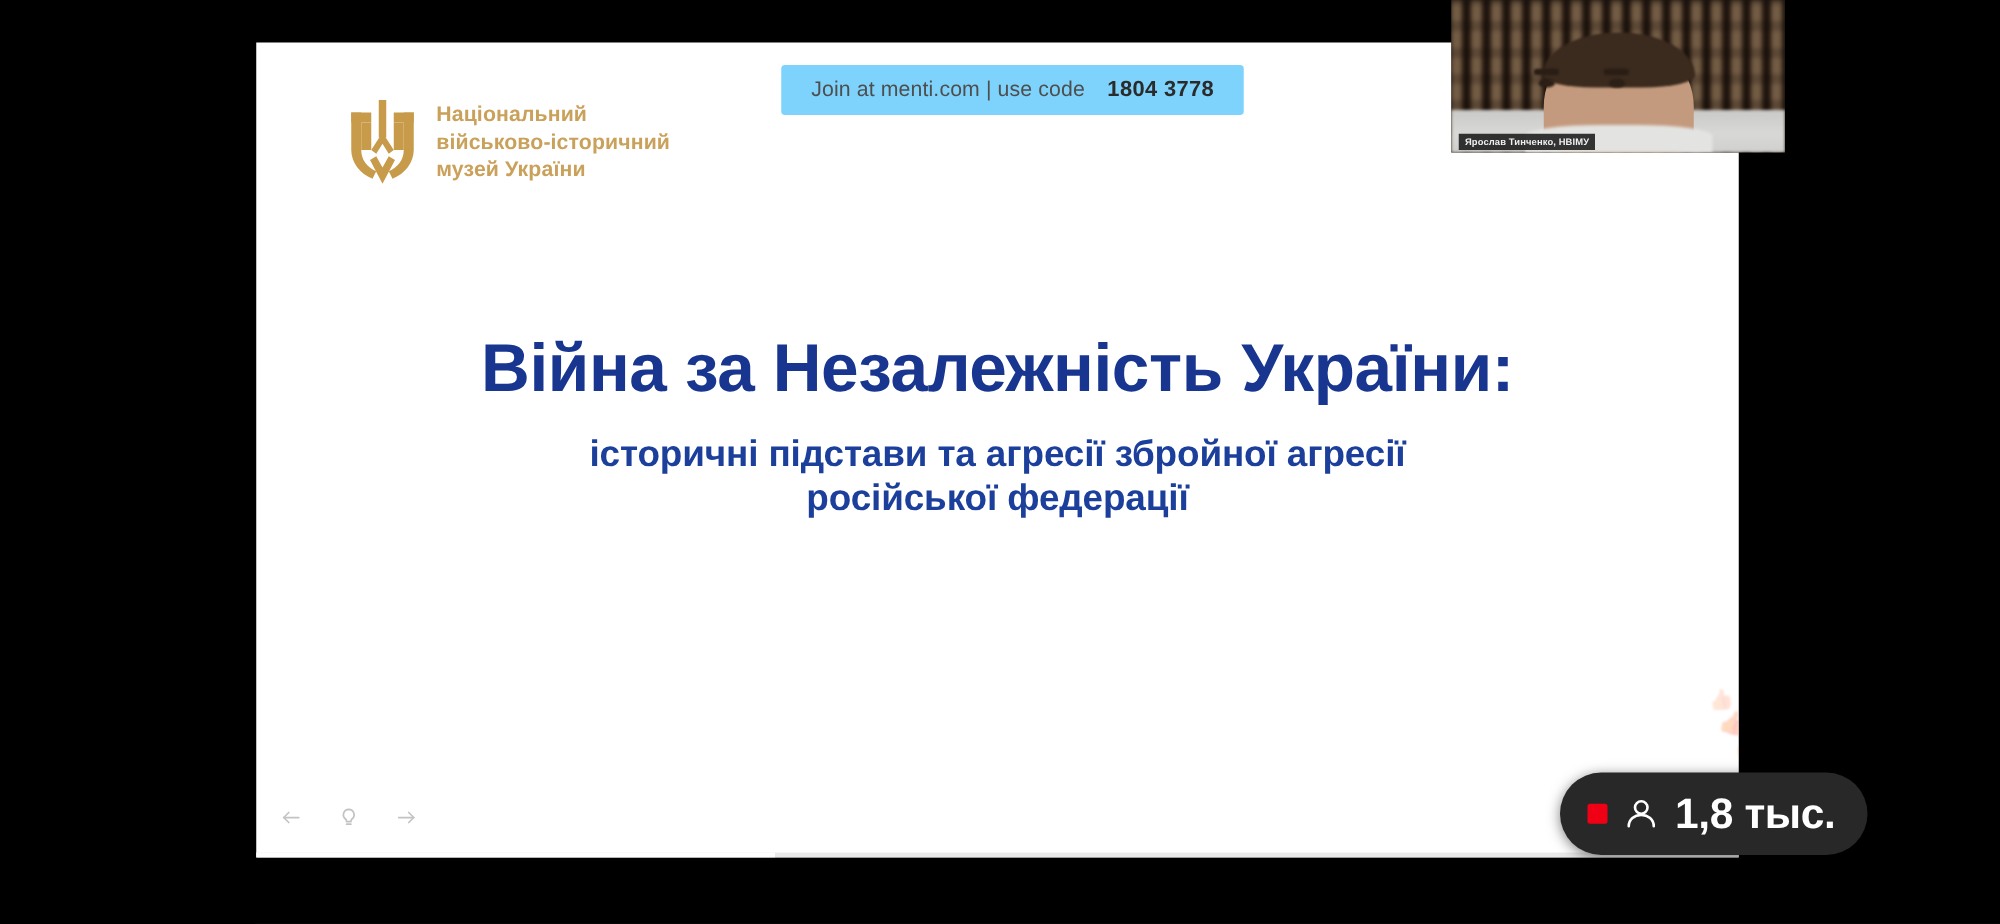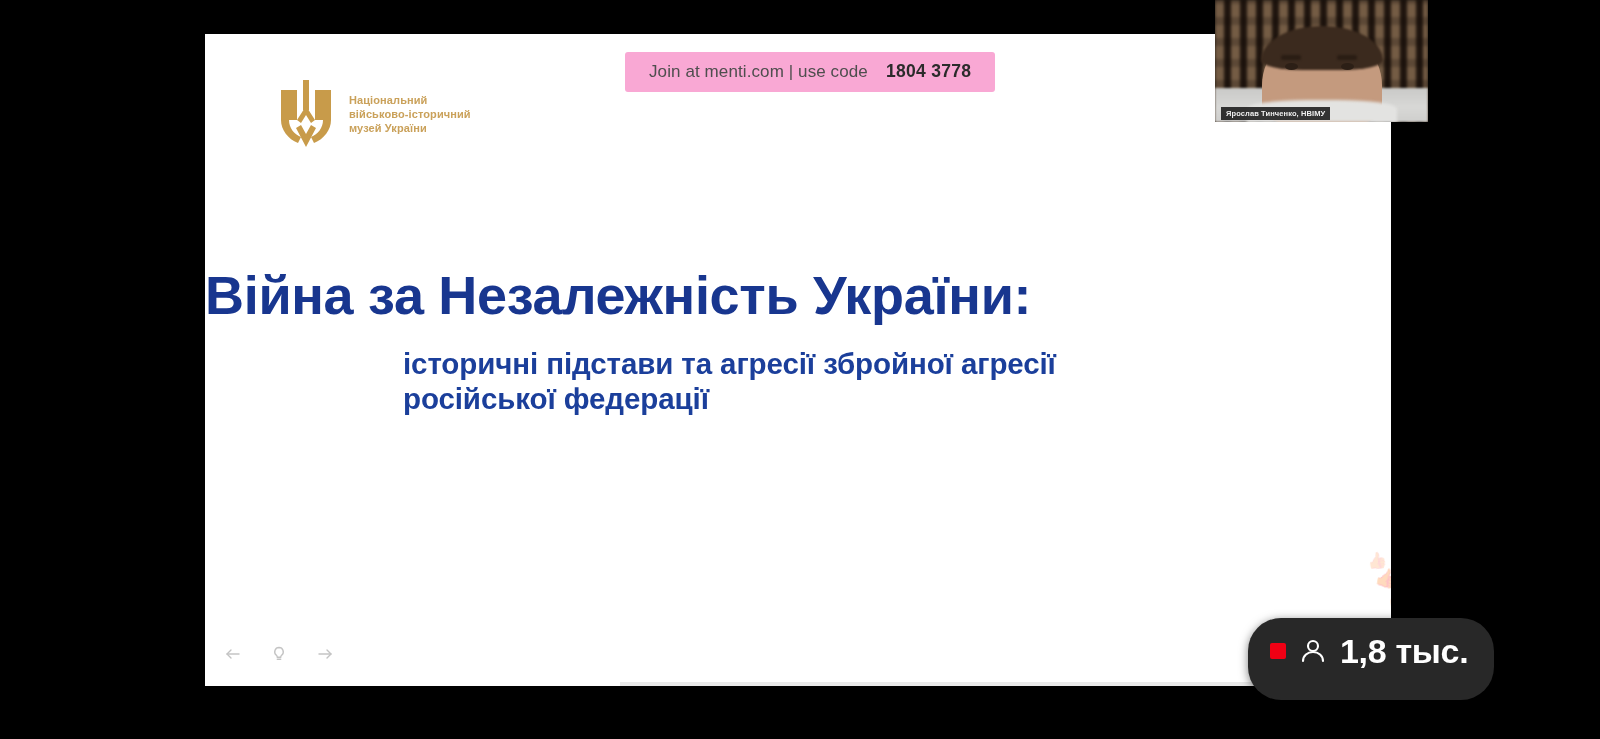--- a/index.html
+++ b/index.html
@@ -41,34 +41,34 @@
     align-items: center;
     gap: 12px;
   }
   #trident-icon {
     width: 62px;
     height: 76px;
     display: block;
   }
   #logo-text {
     font-family: "Liberation Sans", sans-serif;
-    font-size: 11px;
+    font-size: 17px;
     font-weight: 700;
     line-height: 1.28;
     color: #caa15a;
     letter-spacing: 0.1px;
     white-space: pre-line;
   }
 
   
   #menti-banner {
     position: absolute;
     left: 420px;
     top: 18px;
-    background: #f9a8d4;
+    background: #7dd3fc;
     border-radius: 3px;
     padding: 9px 24px 10px 24px;
     display: flex;
     align-items: baseline;
     gap: 0px;
     white-space: nowrap;
     justify-content: space-between;
   }
   #menti-join {
     font-size: 17px;
@@ -83,21 +83,21 @@
     letter-spacing: 0.3px;
     margin-left: 18px;
   }
 
   
   #title-wrap {
     position: absolute;
     left: 0;
     right: 0;
     top: 232px;
-    text-align: left;
+    text-align: center;
   }
   #main-title {
     font-family: "Liberation Sans", sans-serif;
     font-size: 54px;
     font-weight: 700;
     color: #18368f;
     letter-spacing: -0.3px;
     line-height: 1.08;
     margin: 0;
   }
@@ -163,21 +163,21 @@
     height: 100%;
     width: 35%;
     background: #fefefe;
   }
 
   
   #webcam {
     position: absolute;
     right: 172px;
     top: 0;
-    width: 213px;
+    width: 267px;
     height: 122px;
     overflow: hidden;
     background: #1a1410;
   }
   #webcam-bg {
     position: absolute;
     inset: 0;
     background:
       repeating-linear-gradient(90deg,
         rgba(150,120,90,0.55) 0px, rgba(150,120,90,0.55) 9px,
@@ -269,21 +269,21 @@
   
   #viewer-badge {
     position: absolute;
     left: 1248px;
     top: 618px;
     height: 66px;
     background: #282828;
     border-radius: 33px;
     display: flex;
     align-items: center;
-    padding: 0 26px 16px 22px;
+    padding: 0 26px 0 22px;
     gap: 12px;
     box-shadow: 0 2px 10px rgba(0,0,0,0.5);
     justify-content: flex-end;
   }
   #live-dot {
     width: 16px;
     height: 16px;
     background: #f00014;
     border-radius: 2px;
     flex: none;

